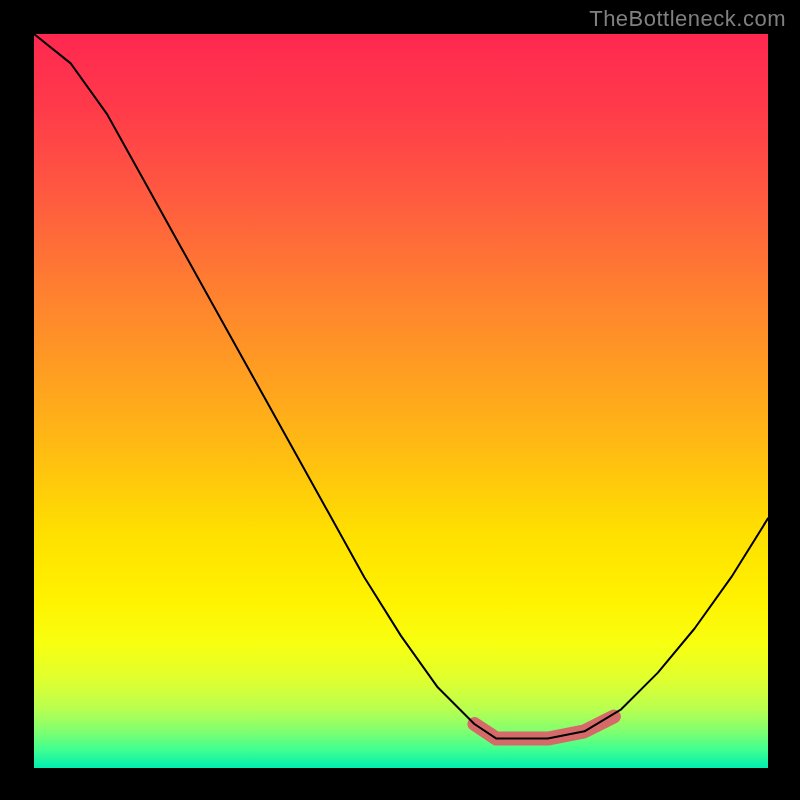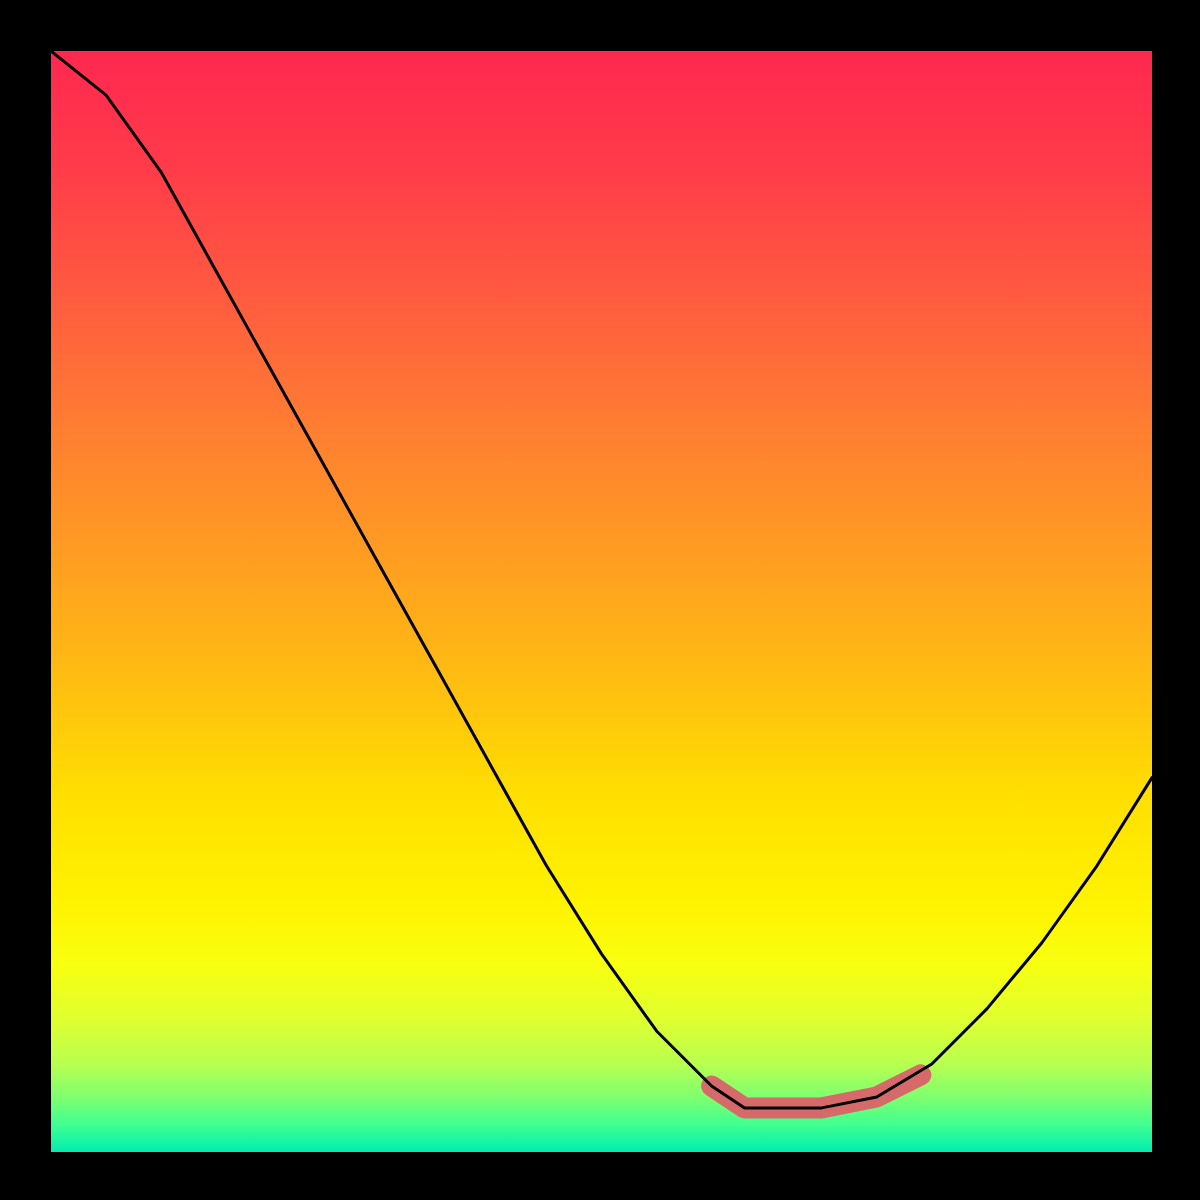--- a/index.html
+++ b/index.html
@@ -69,20 +69,21 @@
     stroke-width: 14;
     stroke-linecap: round;
     stroke-linejoin: round;
   }
 </style>
 </head>
 <body>
 
 <div class="container">
 
+  <div class="watermark">TheBottleneck.com</div>
 
   <div class="plot-area">
     <div class="gradient-bg"></div>
 
     <svg class="curves" viewBox="0 0 734 734" preserveAspectRatio="none">
       <path class="curve-accent" d="M440.4 690.0 L462.4 704.6 L513.8 704.6 L550.5 697.3 L579.9 682.6"></path>
       <path class="curve-main" d="M0.0 0.0 L36.7 29.4 L73.4 80.7 L110.1 146.8 L146.8 212.9 L183.5 278.9 L220.2 345.0 L256.9 411.0 L293.6 477.1 L330.3 543.2 L367.0 601.9 L403.7 653.3 L440.4 690.0 L462.4 704.6 L513.8 704.6 L550.5 697.3 L587.2 675.3 L623.9 638.6 L660.6 594.5 L697.3 543.2 L734.0 484.4"></path>
     </svg>
   </div>
 

